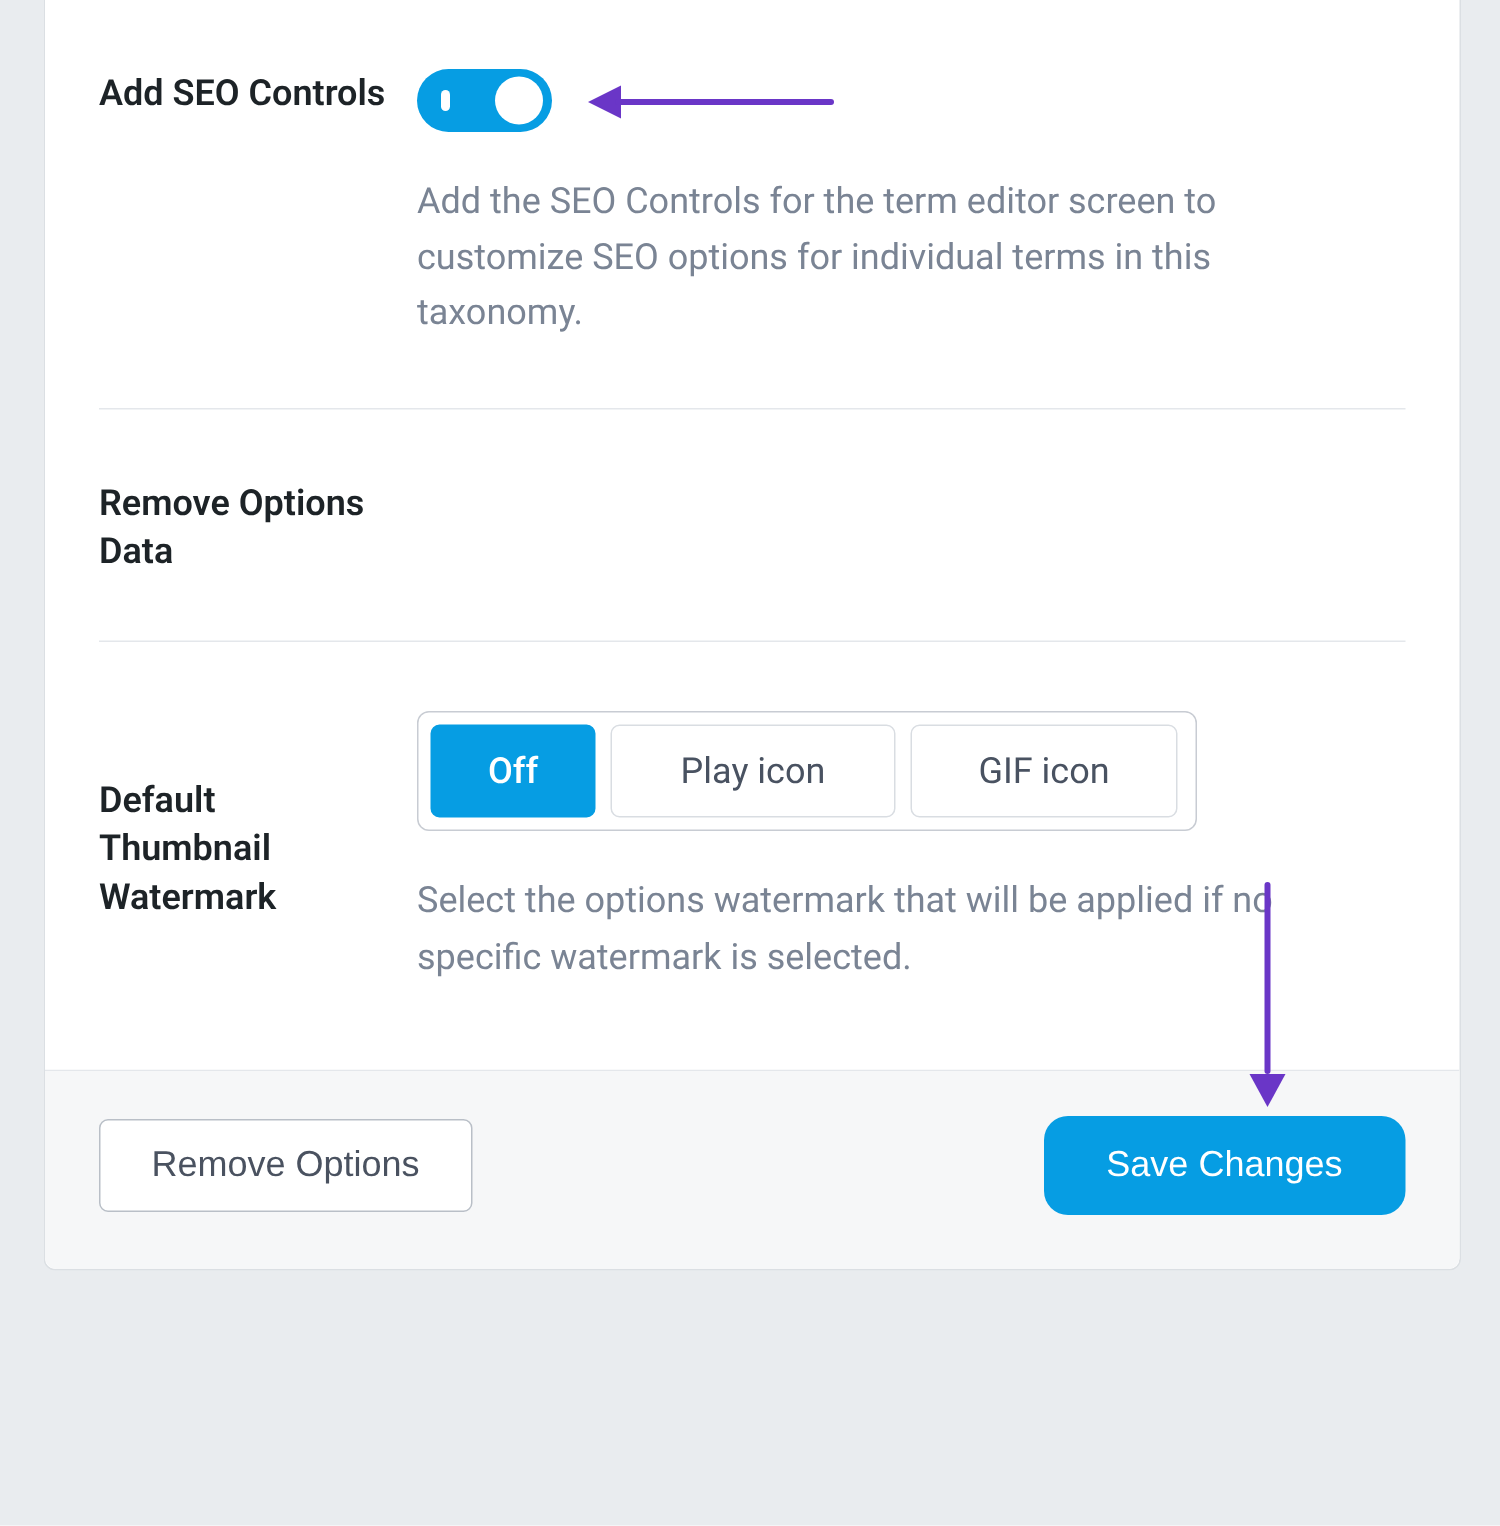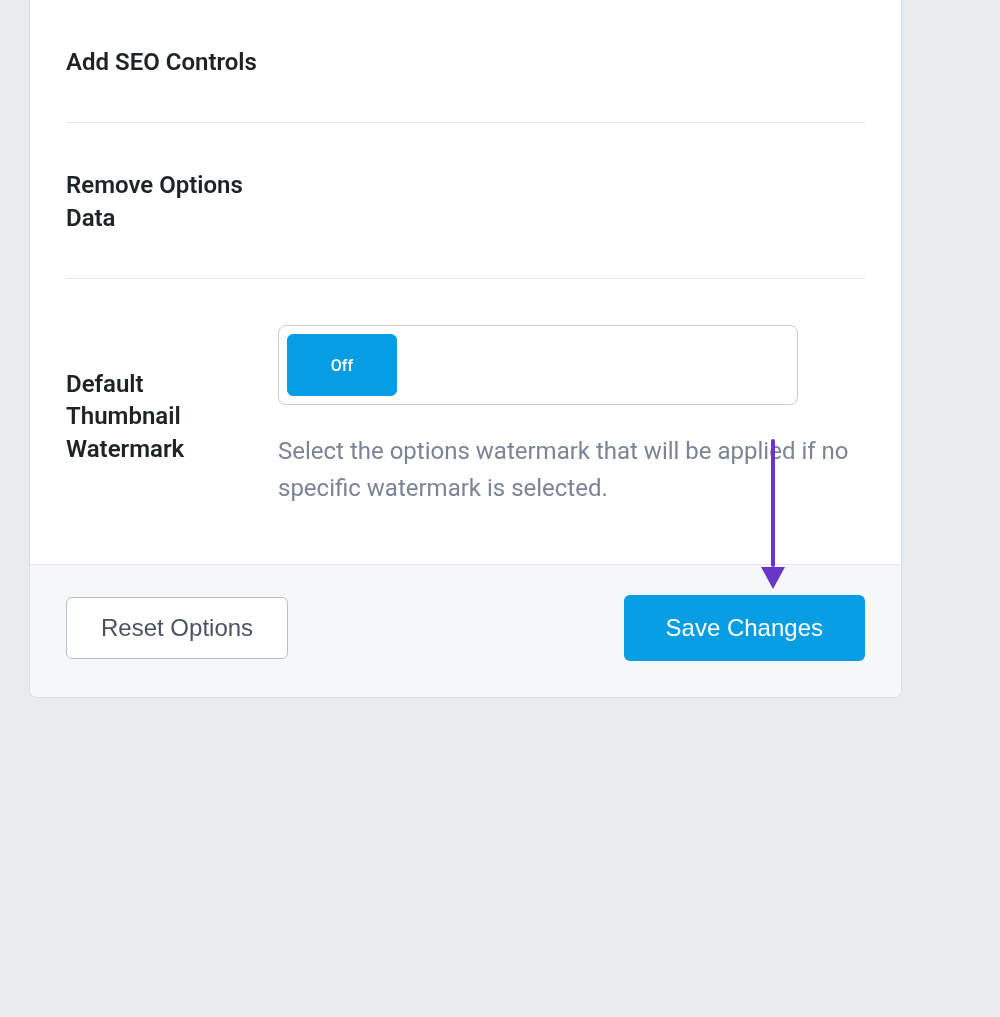--- a/index.html
+++ b/index.html
@@ -8,21 +8,21 @@
       background: #e9ecef;
       width: 1000px;
       height: 1017px;
       overflow: hidden;
       position: relative;
     }
     .panel {
       position: absolute;
       left: 29px;
       top: 0;
-      width: 873px;
+      width: 945px;
       background: #fff;
       border: 1px solid #dbdfe3;
       border-top: none;
       border-radius: 0 0 8px 8px;
     }
     .content { padding: 0 36px; }
     .row {
       display: flex;
       padding: 46px 0 44px;
       border-bottom: 1px solid #e4e7eb;
@@ -79,21 +79,21 @@
       display: inline-flex;
       gap: 10px;
       width: 520px;
     }
     .seg-btn {
       height: 62px;
       border-radius: 6px;
       display: flex;
       align-items: center;
       justify-content: center;
-      font-size: 16px;
+      font-size: 24px;
       cursor: pointer;
       border: 1px solid #d9dde2;
       background: #fff;
       color: #495261;
     }
     .seg-btn.sel {
       background: #069de3;
       border-color: #069de3;
       color: #fff;
       font-weight: 500;
@@ -118,21 +118,21 @@
       font-size: 24px;
       color: #4a5260;
       cursor: pointer;
     }
     .btn-save {
       margin-left: auto;
       height: 66px;
       padding: 0 42px;
       background: #069de3;
       border: none;
-      border-radius: 6px;
+      border-radius: 16px;
       font-size: 24px;
       color: #fff;
       cursor: pointer;
     }
     
     .arrow-h {
       position: absolute;
       top: 16px;
       left: 114px;
       width: 164px;
@@ -187,44 +187,57 @@
 </head>
 <body>
 
 <div class="panel">
   <div class="content">
 
     <div class="row">
       <div class="label-col">
         <div class="lbl">Add SEO Controls</div>
       </div>
+      <div class="ctrl-col">
+        <div class="toggle">
+          <div class="toggle-bar"></div>
+          <div class="toggle-knob"></div>
+        </div>
+        <div class="arrow-h">
+          <div class="head"></div>
+            <div class="line"></div>
+        </div>
+        <div class="desc">Add the SEO Controls for the term editor screen to customize SEO options for individual terms in this taxonomy.</div>
+      </div>
     </div>
 
     <div class="row">
       <div class="label-col">
         <div class="lbl">Remove Options Data</div>
       </div>
     </div>
 
     <div class="row">
       <div class="label-col">
         <div class="lbl">Default Thumbnail Watermark</div>
       </div>
       <div class="ctrl-col">
         <div class="seg-wrap">
           <div class="seg-btn seg-off sel">Off</div>
+          <div class="seg-btn seg-play">Play icon</div>
+          <div class="seg-btn seg-gif">GIF icon</div>
         </div>
         <div class="desc">Select the options watermark that will be applied if no specific watermark is selected.</div>
       </div>
     </div>
 
   </div>
 
   <div class="footer">
-    <button class="btn-reset">Reset Options</button>
+    <button class="btn-reset">Remove Options</button>
     <button class="btn-save">Save Changes</button>
   </div>
 
   <div class="arrow-v">
     <div class="line"></div>
       <div class="head"></div>
   </div>
 </div>
 
 </body></html>

